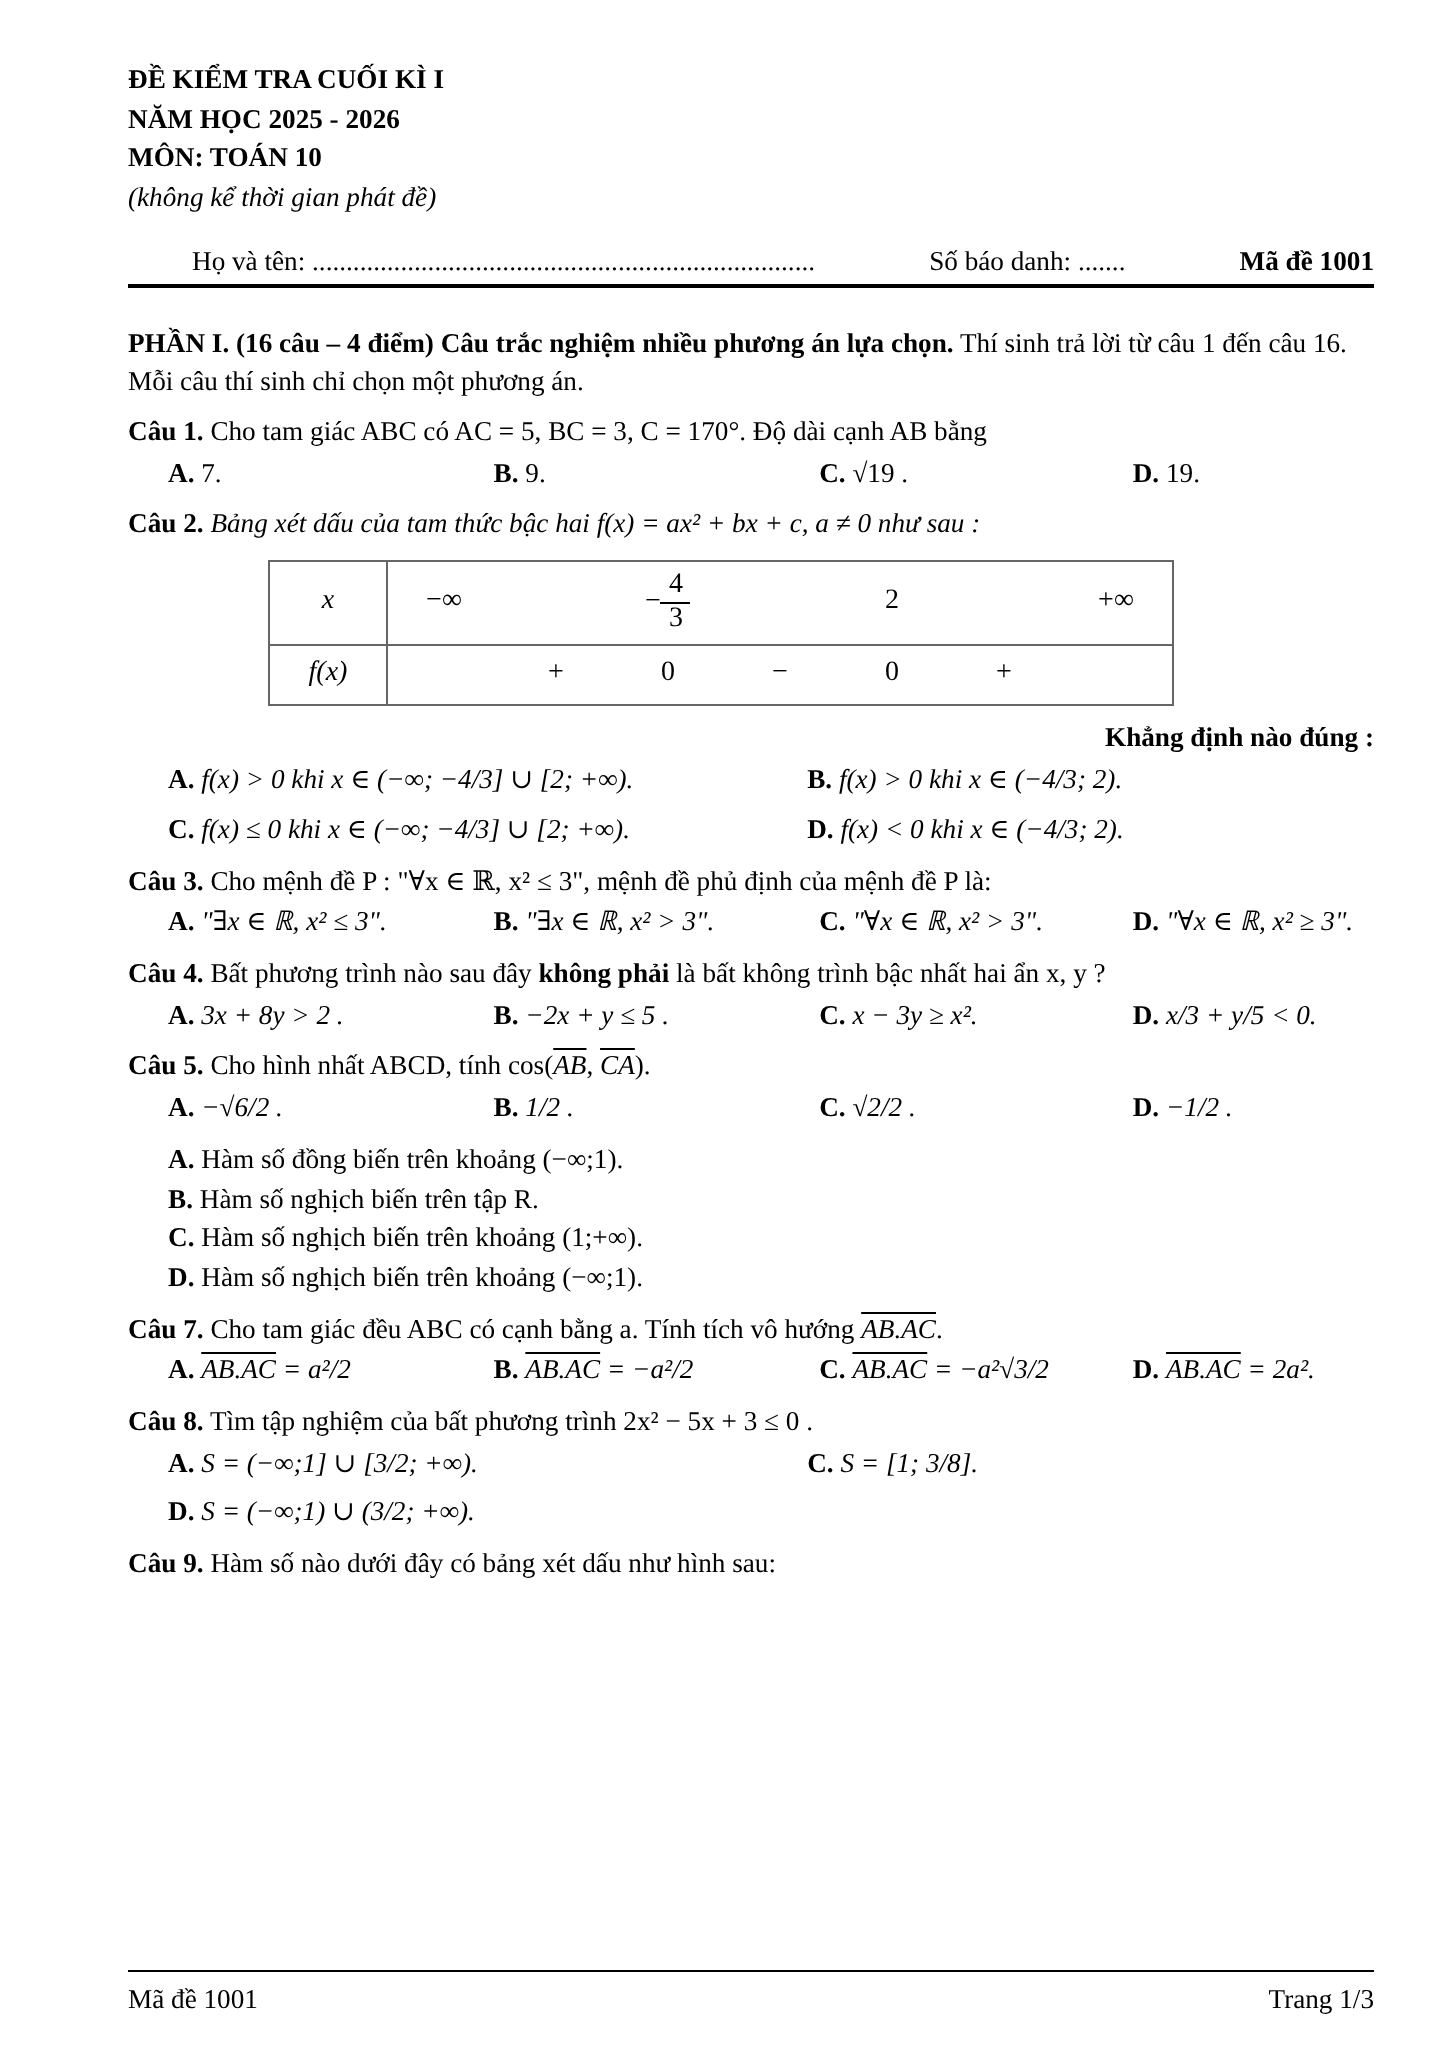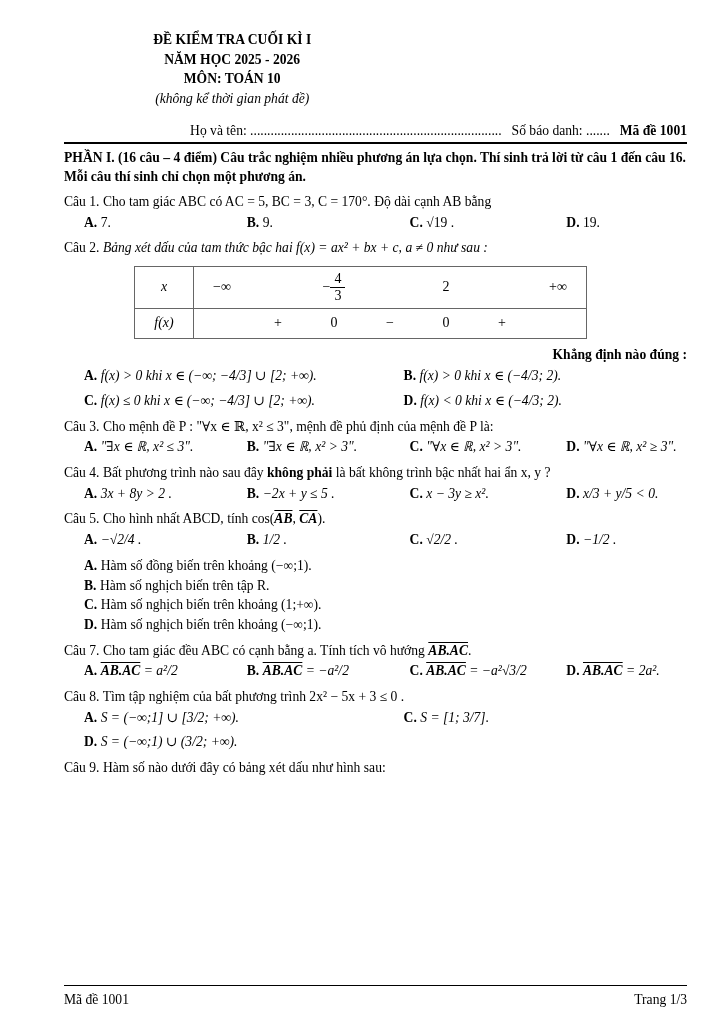--- a/index.html
+++ b/index.html
@@ -1,37 +1,37 @@
 <!DOCTYPE html>
 <html><head>
 <meta charset="utf-8">
 <style>
   html,body{margin:0;padding:0;background:#fff;}
   .page{width:725px;min-height:1024px;box-sizing:border-box;padding:30px 38px 14px 64px;
         font-family:"Liberation Serif","DejaVu Serif",serif;font-size:13.6px;line-height:1.45;
         color:#000;display:flex;flex-direction:column;}
   .header{display:flex;}
   .h-left{width:46%;text-align:center;}
-  .h-right{width:54%;text-align:center;}
+  .h-right{width:54%;}
   .red{color:#ff0000;font-weight:bold;}
   .b{font-weight:bold;}
   .i{font-style:italic;}
-  .info-row{display:flex;justify-content:flex-end;align-items:baseline;margin-top:12px;gap:10px;}
+  .info-row{display:flex;justify-content:space-between;align-items:baseline;margin-top:12px;gap:10px;margin-left:32px;}
   hr.thick{border:none;border-top:2.6px solid #000;margin:1px 0 4px 0;}
-  .intro{margin:0 0 5px 0;font-weight:bold;}
+  .intro{margin:14px 0 5px 0;}
   .question{margin:0 0 6px 0;}
   .stem{margin:0;}
-  .qlabel{font-weight:normal;}
+  .qlabel{font-weight:bold;}
   .opts{padding-left:20px;margin:1px 0 2px 0;}
   .opts-4{display:grid;grid-template-columns:27% 27% 26% 20%;}
   .opts-2{display:grid;grid-template-columns:53% 47%;row-gap:5px;}
   .opts-1 .opt{display:block;}
   .opt b{font-weight:bold;}
   .m{font-style:italic;}
-  .vec{font-style:italic;text-decoration:overline;font-weight:bold;}
+  .vec{font-style:italic;text-decoration:overline;}
   table.sign-table{border-collapse:collapse;border:1.5px solid #666;margin:8px 0 6px 70px;font-size:14px;}
   .sign-table td{padding:4px 6px;text-align:center;min-width:44px;border:none;}
   .sign-table .lbl{border-right:1.5px solid #666;min-width:46px;font-style:italic;}
   .sign-table tr:first-child td{border-bottom:1.3px solid #666;}
   .frac{display:inline-block;vertical-align:middle;text-align:center;}
   .frac .num{display:block;padding:0 4px;border-bottom:1.1px solid #000;line-height:1.15;}
   .frac .den{display:block;line-height:1.15;}
   .fsign{vertical-align:middle;}
   .khang{margin:2px 0;font-weight:bold;text-align:right;}
   footer{margin-top:auto;border-top:1.6px solid #000;padding-top:4px;display:flex;justify-content:space-between;}
@@ -122,21 +122,21 @@
         <span class="opt"><b>A.</b> <span class="m">3x + 8y &gt; 2 .</span></span>
         <span class="opt"><b>B.</b> <span class="m">−2x + y ≤ 5 .</span></span>
         <span class="opt"><b>C.</b> <span class="m">x − 3y ≥ x².</span></span>
         <span class="opt"><b>D.</b> <span class="m">x/3 + y/5 &lt; 0.</span></span>
       </div>
     </div>
 
     <div class="question">
       <p class="stem"><b class="qlabel">Câu 5.</b> <span>Cho hình nhất ABCD, tính cos(</span><span class="vec">AB</span><span>, </span><span class="vec">CA</span><span>).</span></p>
       <div class="opts opts-4">
-        <span class="opt"><b>A.</b> <span class="m">−√2/4 .</span></span>
+        <span class="opt"><b>A.</b> <span class="m">−√6/2 .</span></span>
         <span class="opt"><b>B.</b> <span class="m">1/2 .</span></span>
         <span class="opt"><b>C.</b> <span class="m">√2/2 .</span></span>
         <span class="opt"><b>D.</b> <span class="m">−1/2 .</span></span>
       </div>
     </div>
 
     <div class="question">
       <div class="opts opts-1">
         <span class="opt"><b>A.</b> <span>Hàm số đồng biến trên khoảng (−∞;1).</span></span>
         <span class="opt"><b>B.</b> <span>Hàm số nghịch biến trên tập R.</span></span>
@@ -152,21 +152,21 @@
         <span class="opt"><b>B.</b> <span class="vec">AB.AC</span><span class="m"> = −a²/2</span></span>
         <span class="opt"><b>C.</b> <span class="vec">AB.AC</span><span class="m"> = −a²√3/2</span></span>
         <span class="opt"><b>D.</b> <span class="vec">AB.AC</span><span class="m"> = 2a².</span></span>
       </div>
     </div>
 
     <div class="question">
       <p class="stem"><b class="qlabel">Câu 8.</b> <span>Tìm tập nghiệm của bất phương trình 2x² − 5x + 3 ≤ 0 .</span></p>
       <div class="opts opts-2">
         <span class="opt"><b>A.</b> <span class="m">S = (−∞;1] ∪ [3/2; +∞).</span></span>
-        <span class="opt"><b>C.</b> <span class="m">S = [1; 3/7].</span></span>
+        <span class="opt"><b>C.</b> <span class="m">S = [1; 3/8].</span></span>
         <span class="opt"><b>D.</b> <span class="m">S = (−∞;1) ∪ (3/2; +∞).</span></span>
       </div>
     </div>
 
     <div class="question">
       <p class="stem"><b class="qlabel">Câu 9.</b> <span>Hàm số nào dưới đây có bảng xét dấu như hình sau:</span></p>
     </div>
 
   </main>
 

